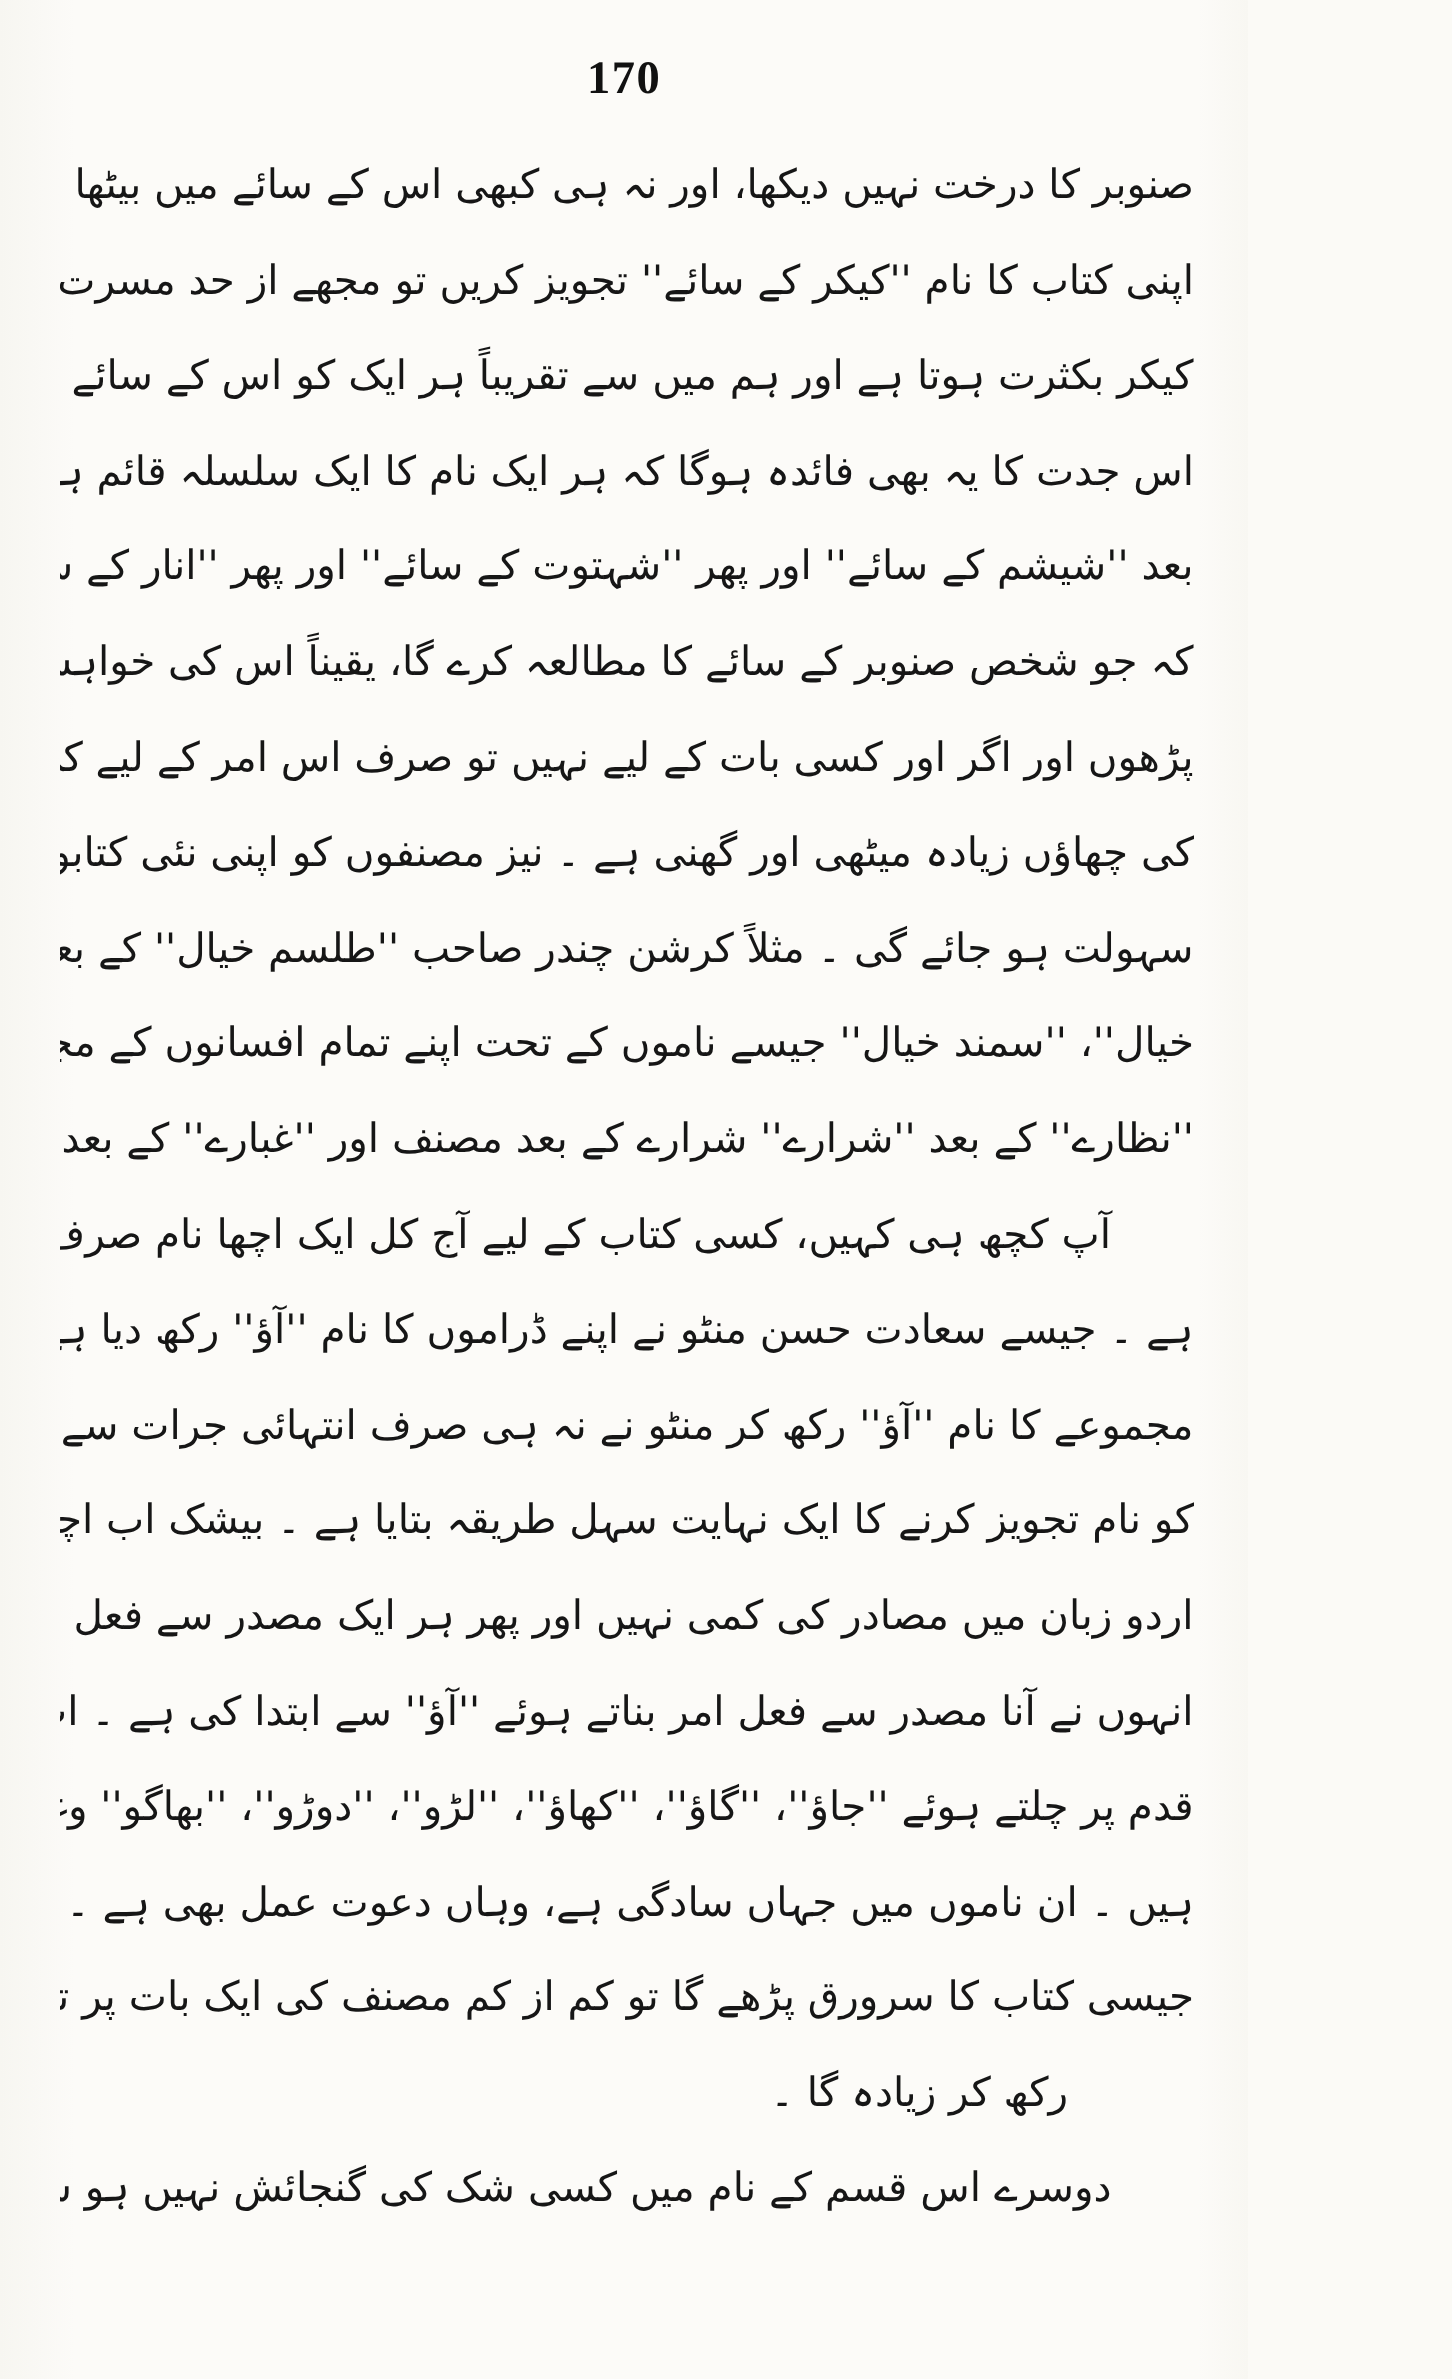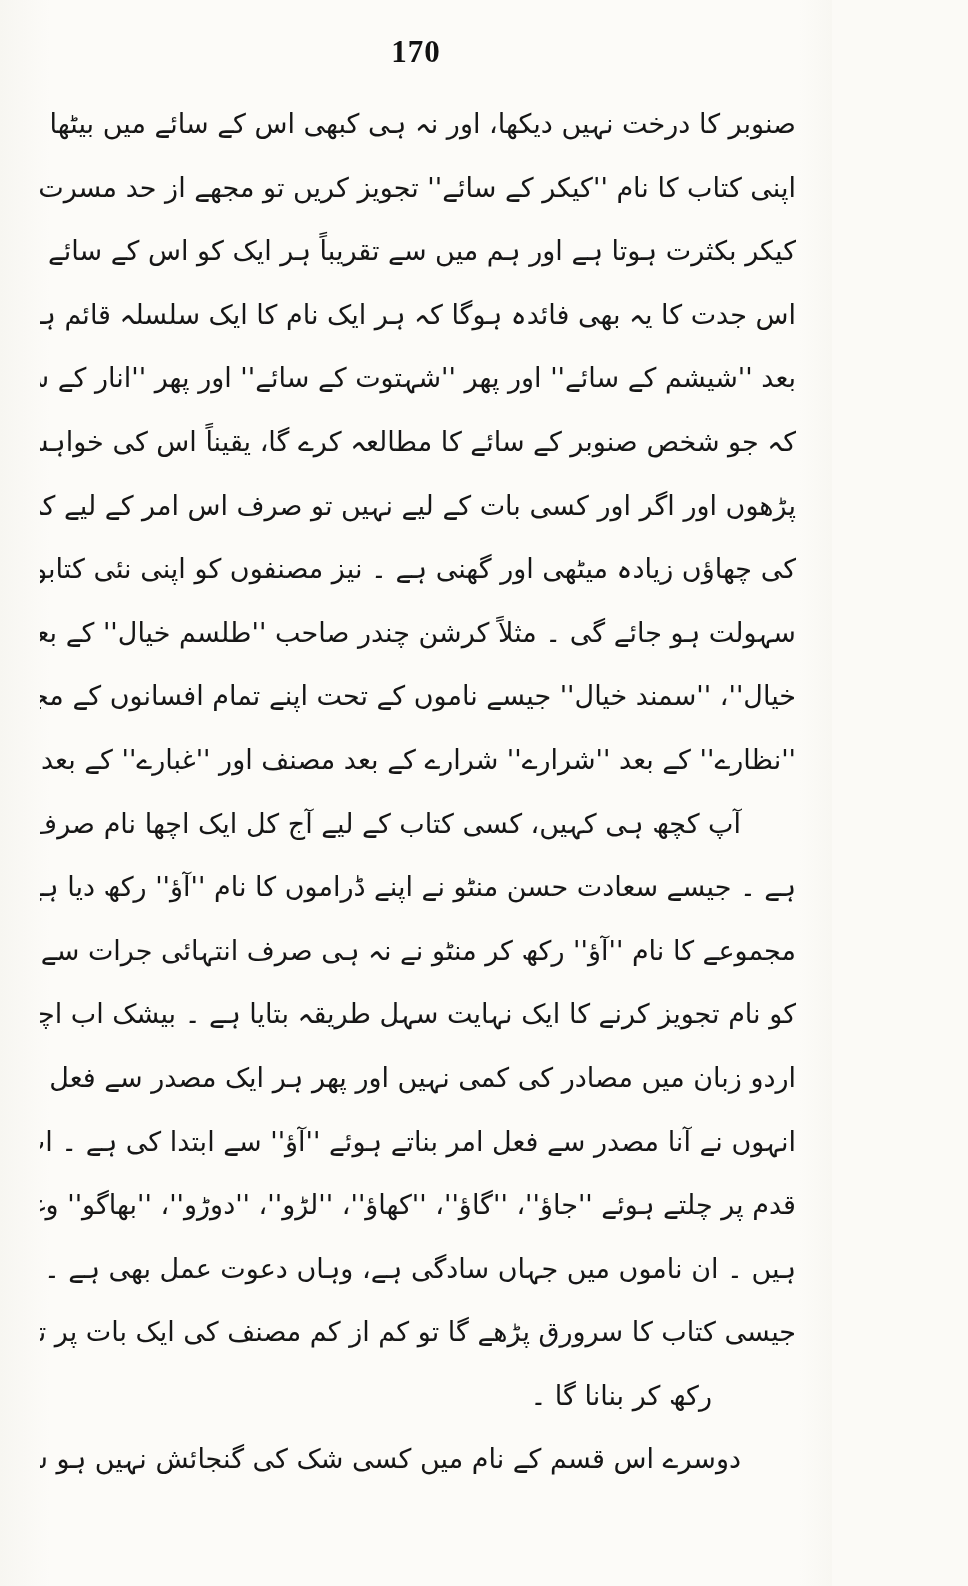--- a/index.html
+++ b/index.html
@@ -86,18 +86,18 @@
 
     <div class="line indent">آپ کچھ ہی کہیں، کسی کتاب کے لیے آج کل ایک اچھا نام صرف اتفاق سے رکھا جا سکتا</div>
     <div class="line">ہے ۔ جیسے سعادت حسن منٹو نے اپنے ڈراموں کا نام ''آؤ'' رکھ دیا ہے ۔ اپنے ڈراموں کے</div>
     <div class="line">مجموعے کا نام ''آؤ'' رکھ کر منٹو نے نہ ہی صرف انتہائی جرات سے کام لیا ہے، بلکہ ہر ایک مصنف</div>
     <div class="line">کو نام تجویز کرنے کا ایک نہایت سہل طریقہ بتایا ہے ۔ بیشک اب اچھے ناموں کی کمی ہے مگر ابھی</div>
     <div class="line">اردو زبان میں مصادر کی کمی نہیں اور پھر ہر ایک مصدر سے فعل امر بنانا چنداں مشکل نہیں ۔ چنانچہ</div>
     <div class="line">انہوں نے آنا مصدر سے فعل امر بناتے ہوئے ''آؤ'' سے ابتدا کی ہے ۔ اب آپ ان کے نقش</div>
     <div class="line">قدم پر چلتے ہوئے ''جاؤ''، ''گاؤ''، ''کھاؤ''، ''لڑو''، ''دوڑو''، ''بھاگو'' وغیرہ متعدد نام سوچ سکتے</div>
     <div class="line">ہیں ۔ ان ناموں میں جہاں سادگی ہے، وہاں دعوت عمل بھی ہے ۔ مثلاً پڑھنے والا جب ''بھاگو''</div>
     <div class="line">جیسی کتاب کا سرورق پڑھے گا تو کم از کم مصنف کی ایک بات پر تو عمل کرے گا، یعنی سر پر پاؤں</div>
-    <div class="line end-short">رکھ کر بنانا گا ۔</div>
+    <div class="line end-short">رکھ کر زیادہ گا ۔</div>
 
     <div class="line indent">دوسرے اس قسم کے نام میں کسی شک کی گنجائش نہیں ہو سکتی ۔ ممکن ہے کہ ''ہوائی قلعے'' کا</div>
 
   </div>
 </div>
 
 </body></html>

